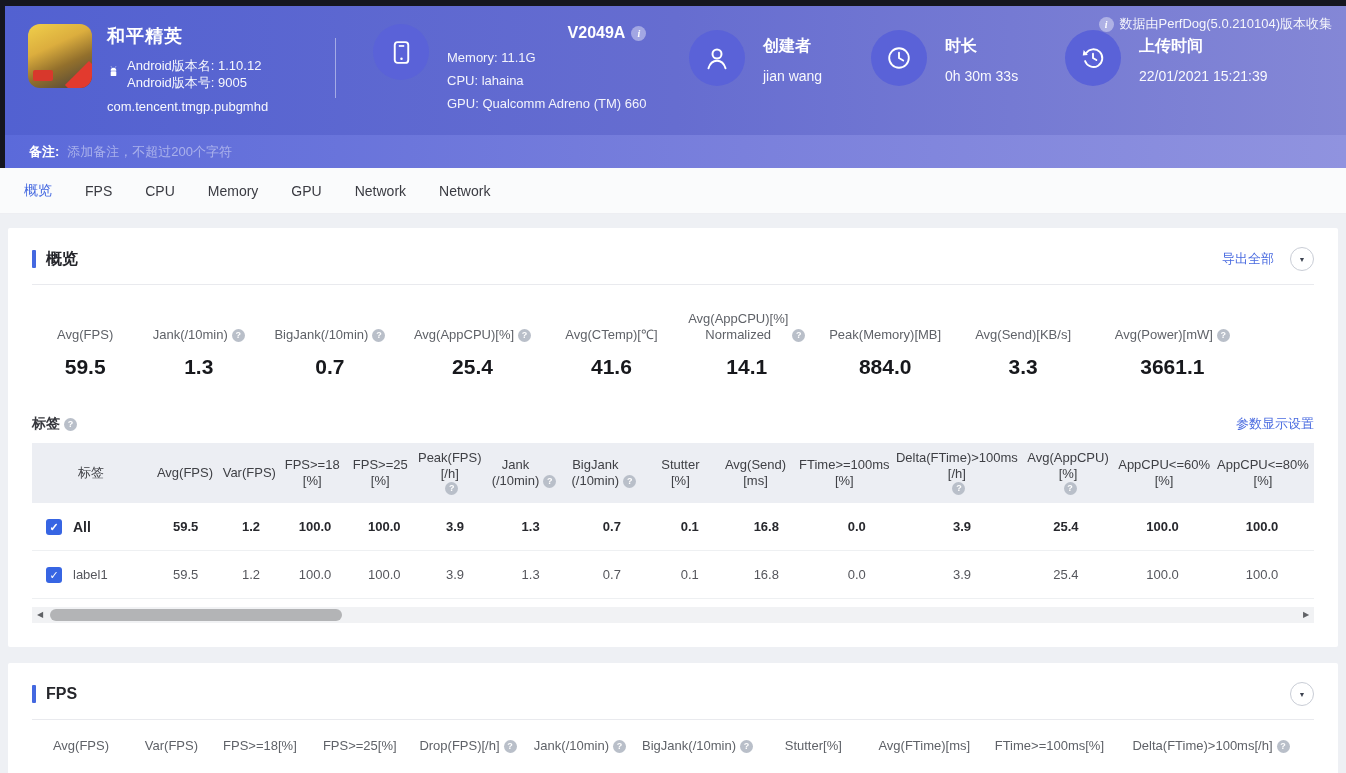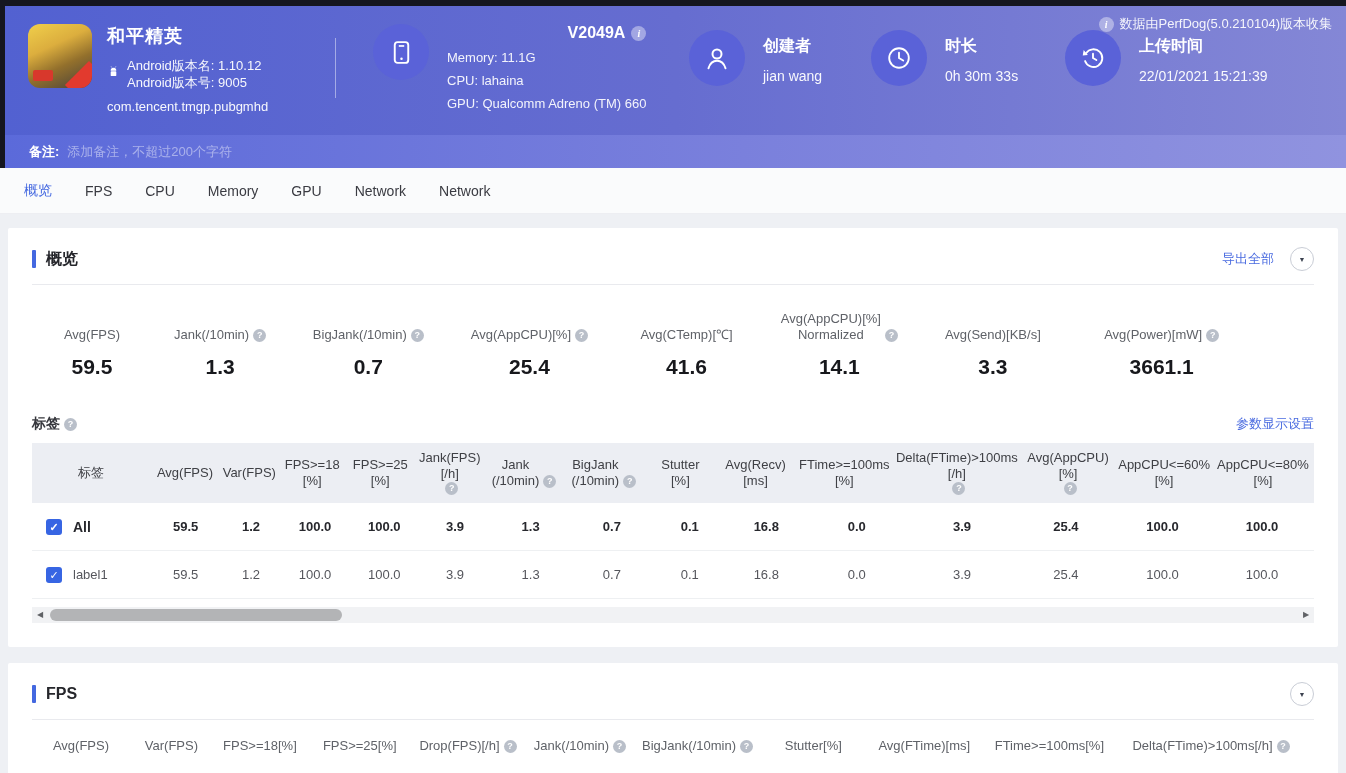--- a/index.html
+++ b/index.html
@@ -258,20 +258,24 @@
       </div>
       <div class="metric" style="flex:122 1 0">
         <div class="metric-label"><span>Avg(CTemp)[℃]</span></div>
         <div class="metric-value">41.6</div>
       </div>
       <div class="metric" style="flex:124 1 0">
         <div class="metric-label"><span>Avg(AppCPU)[%]
 Normalized</span><span class="q-icon">?</span></div>
         <div class="metric-value">14.1</div>
       </div>
+      <div class="metric" style="flex:128 1 0">
+        <div class="metric-label"><span>Peak(Memory)[MB]</span></div>
+        <div class="metric-value">884.0</div>
+      </div>
       <div class="metric" style="flex:123 1 0">
         <div class="metric-label"><span>Avg(Send)[KB/s]</span></div>
         <div class="metric-value">3.3</div>
       </div>
       <div class="metric" style="flex:150 1 0">
         <div class="metric-label"><span>Avg(Power)[mW]</span><span class="q-icon">?</span></div>
         <div class="metric-value">3661.1</div>
       </div>
     </div>
 
@@ -283,29 +287,29 @@
 
     <div class="ptable">
       <div class="thead-row">
         <div class="tc th first-col">标签</div>
         <div class="tc th cw1"><span>Avg(FPS)</span></div>
         <div class="tc th cw2"><span>Var(FPS)</span></div>
         <div class="tc th cw3"><span>FPS&gt;=18
 [%]</span></div>
         <div class="tc th cw4"><span>FPS&gt;=25
 [%]</span></div>
-        <div class="tc th cw5"><span>Jank(FPS)
+        <div class="tc th cw5"><span>Peak(FPS)
 [/h]</span><span class="q-icon">?</span></div>
         <div class="tc th cw6"><span>Jank
 (/10min)</span><span class="q-icon">?</span></div>
         <div class="tc th cw7"><span>BigJank
 (/10min)</span><span class="q-icon">?</span></div>
         <div class="tc th cw8"><span>Stutter
 [%]</span></div>
-        <div class="tc th cw9"><span>Avg(Recv)
+        <div class="tc th cw9"><span>Avg(Send)
 [ms]</span></div>
         <div class="tc th cw10"><span>FTime&gt;=100ms
 [%]</span></div>
         <div class="tc th cw11"><span>Delta(FTime)&gt;100ms
 [/h]</span><span class="q-icon">?</span></div>
         <div class="tc th cw12"><span>Avg(AppCPU)
 [%]</span><span class="q-icon">?</span></div>
         <div class="tc th cw13"><span>AppCPU&lt;=60%
 [%]</span></div>
         <div class="tc th cw14"><span>AppCPU&lt;=80%

